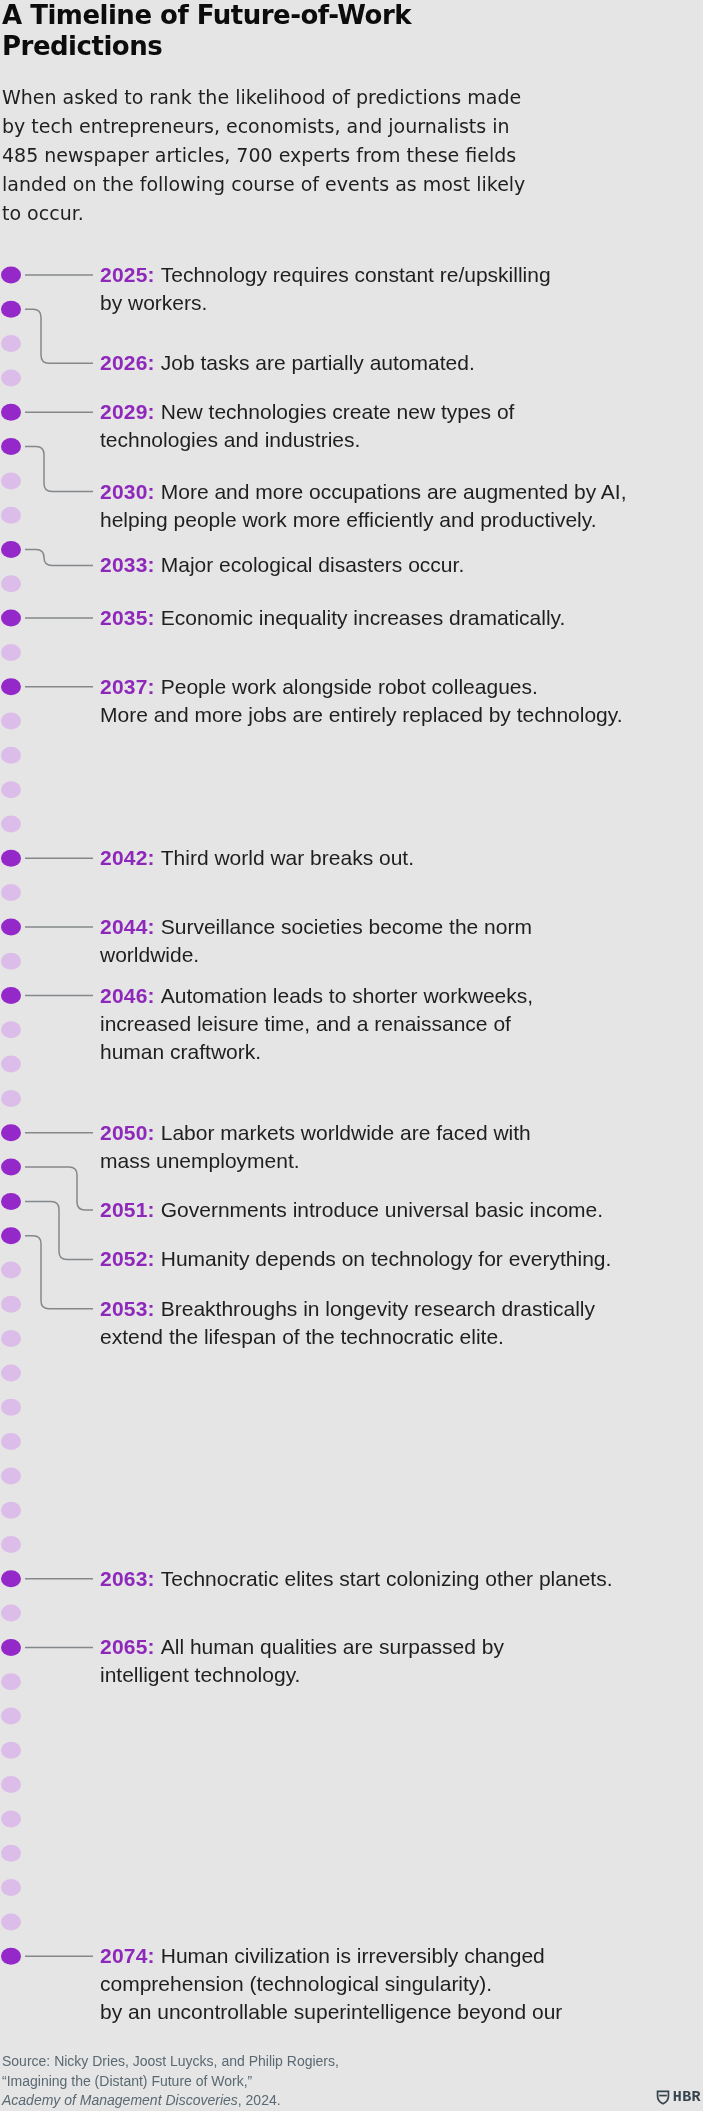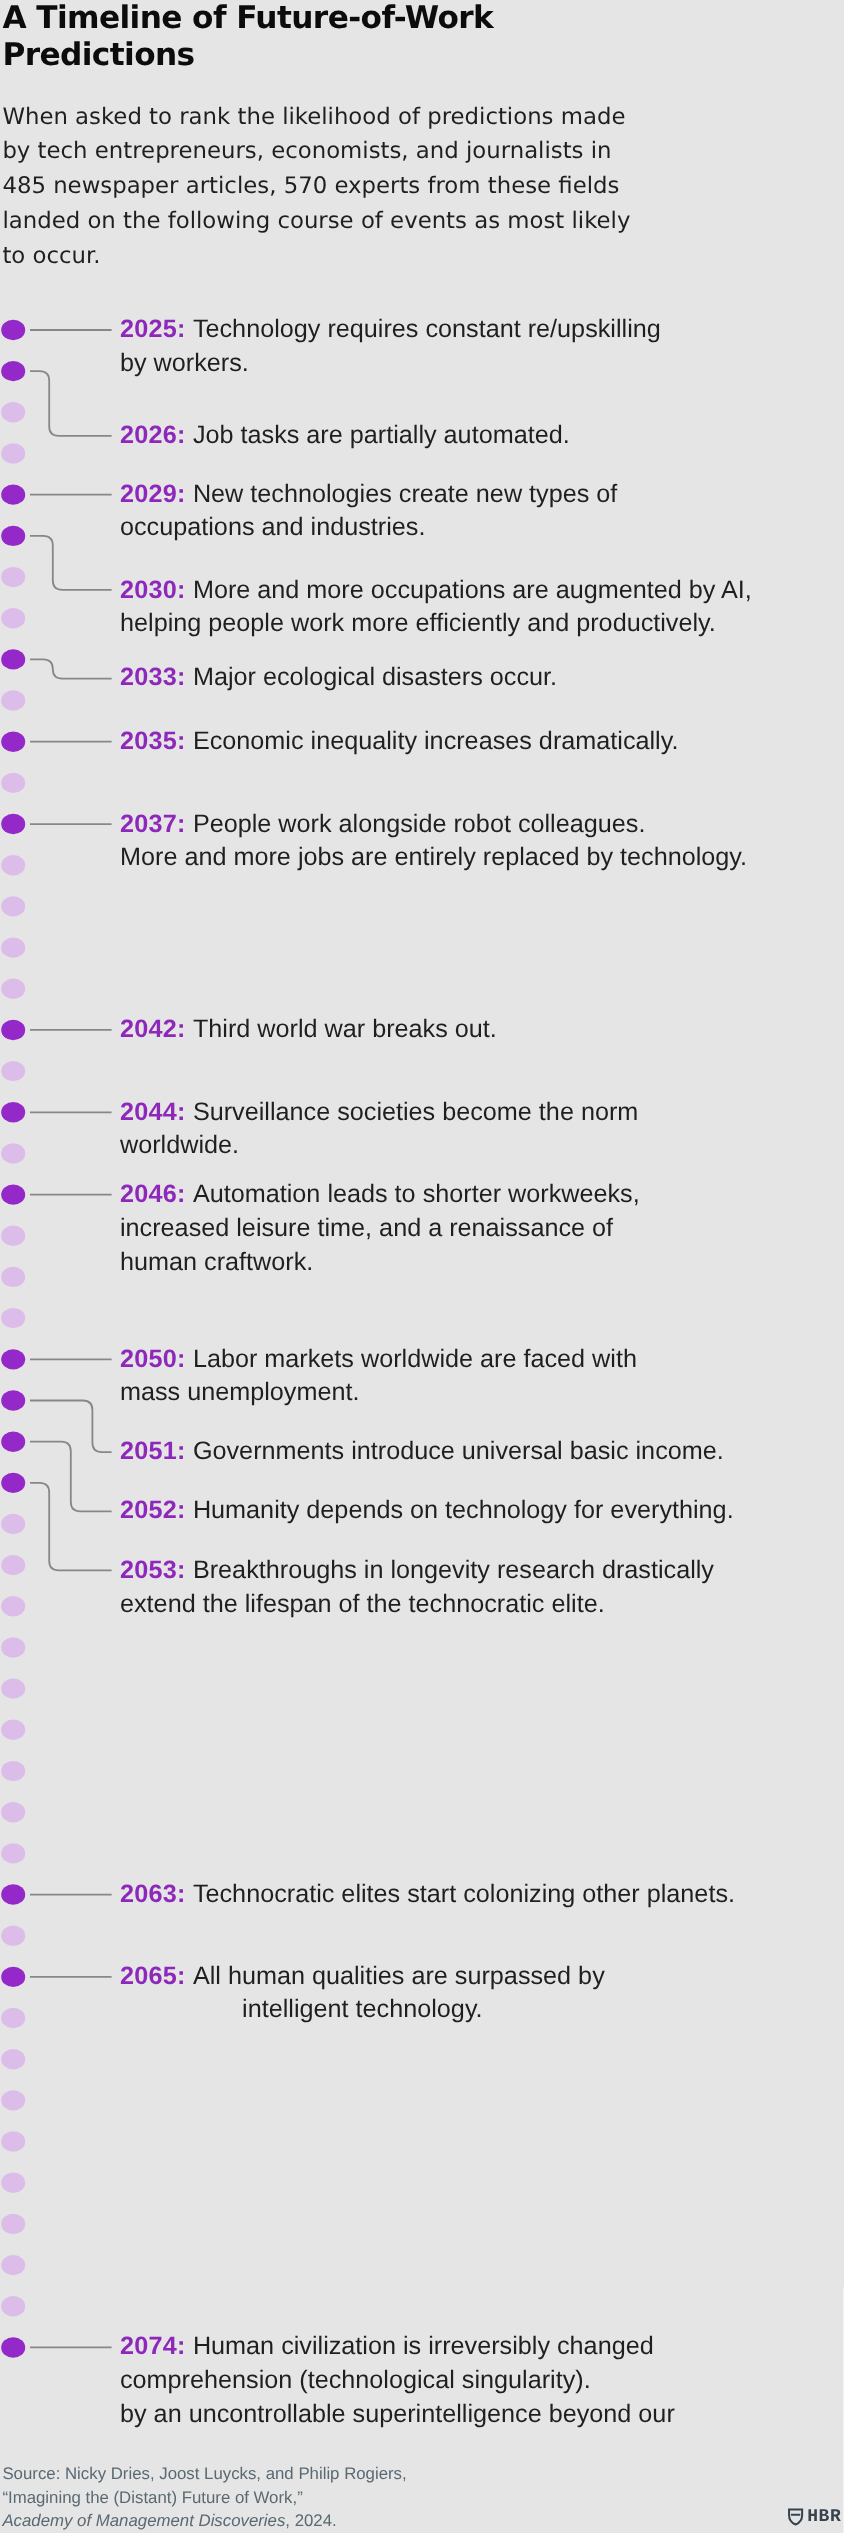--- a/index.html
+++ b/index.html
@@ -30,21 +30,21 @@
 <div class="page" style="--title: #0c0c0c; --body: #1f1f1f; --year: #8e28bb; --footer: #5a6972; --logo: #37444e;">
 
   <h1 class="title">
       <div class="tline">A Timeline of Future-of-Work</div>
       <div class="tline">Predictions</div>
     </h1>
 
   <div class="intro">
       <div class="tline">When asked to rank the likelihood of predictions made</div>
       <div class="tline">by tech entrepreneurs, economists, and journalists in</div>
-      <div class="tline">485 newspaper articles, 570 experts from these fields</div>
+      <div class="tline">485 newspaper articles, 700 experts from these fields</div>
       <div class="tline">landed on the following course of events as most likely</div>
       <div class="tline">to occur.</div>
     </div>
 
   <svg id="tl-svg" width="703" height="2111" viewBox="0 0 703 2111">
       <ellipse cx="11" cy="275.0" rx="10" ry="8.5" fill="#9428c8"></ellipse>
       <ellipse cx="11" cy="309.3" rx="10" ry="8.5" fill="#9428c8"></ellipse>
       <ellipse cx="11" cy="343.6" rx="10" ry="8.5" fill="#dcbde9"></ellipse>
       <ellipse cx="11" cy="377.9" rx="10" ry="8.5" fill="#dcbde9"></ellipse>
       <ellipse cx="11" cy="412.2" rx="10" ry="8.5" fill="#9428c8"></ellipse>
@@ -115,21 +115,21 @@
   <div id="tl-text">
       <div class="entry" style="top: 261px;">
         <div class="pline"><span class="yr">2025: </span>Technology requires constant re/upskilling</div>
         <div class="pline">by workers.</div>
       </div>
       <div class="entry" style="top: 349px;">
         <div class="pline"><span class="yr">2026: </span>Job tasks are partially automated.</div>
       </div>
       <div class="entry" style="top: 398px;">
         <div class="pline"><span class="yr">2029: </span>New technologies create new types of</div>
-        <div class="pline">occupations and industries.</div>
+        <div class="pline">technologies and industries.</div>
       </div>
       <div class="entry" style="top: 478px;">
         <div class="pline"><span class="yr">2030: </span>More and more occupations are augmented by AI,</div>
         <div class="pline">helping people work more efficiently and productively.</div>
       </div>
       <div class="entry" style="top: 551px;">
         <div class="pline"><span class="yr">2033: </span>Major ecological disasters occur.</div>
       </div>
       <div class="entry" style="top: 604px;">
         <div class="pline"><span class="yr">2035: </span>Economic inequality increases dramatically.</div>
@@ -160,21 +160,21 @@
       <div class="entry" style="top: 1245px;">
         <div class="pline"><span class="yr">2052: </span>Humanity depends on technology for everything.</div>
       </div>
       <div class="entry" style="top: 1295px;">
         <div class="pline"><span class="yr">2053: </span>Breakthroughs in longevity research drastically</div>
         <div class="pline">extend the lifespan of the technocratic elite.</div>
       </div>
       <div class="entry" style="top: 1565px;">
         <div class="pline"><span class="yr">2063: </span>Technocratic elites start colonizing other planets.</div>
       </div>
-      <div class="entry" style="top: 1633px; text-align: center;">
+      <div class="entry" style="top: 1633px;">
         <div class="pline"><span class="yr">2065: </span>All human qualities are surpassed by</div>
         <div class="pline">intelligent technology.</div>
       </div>
       <div class="entry" style="top: 1942px;">
         <div class="pline"><span class="yr">2074: </span>Human civilization is irreversibly changed</div>
         <div class="pline">comprehension (technological singularity).</div>
         <div class="pline">by an uncontrollable superintelligence beyond our</div>
       </div>
     </div>
 

